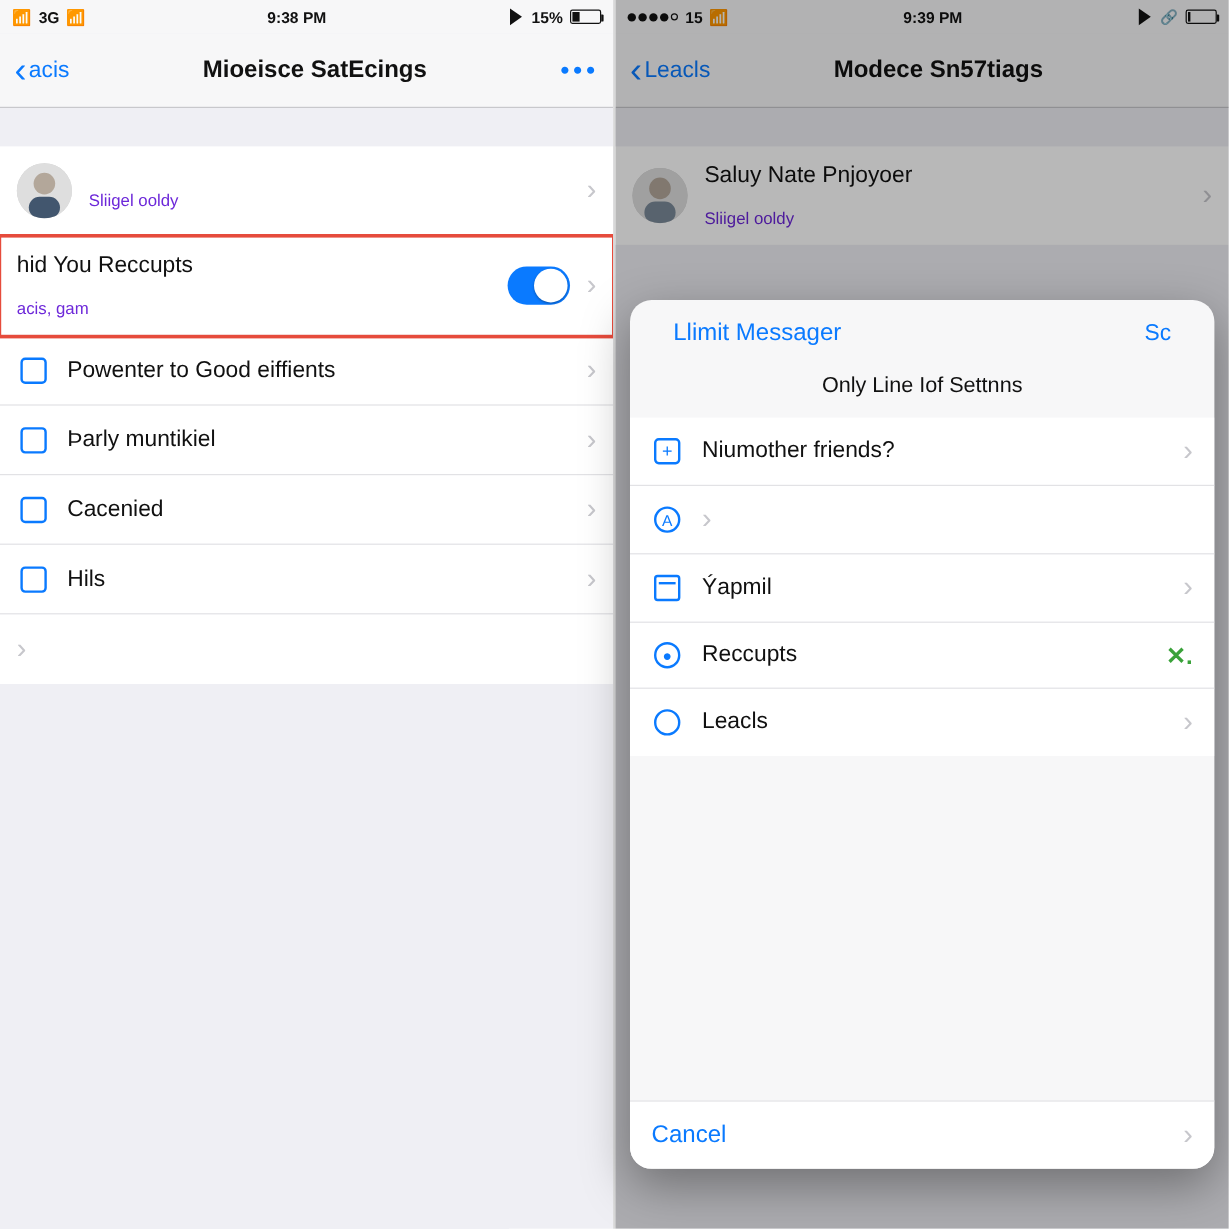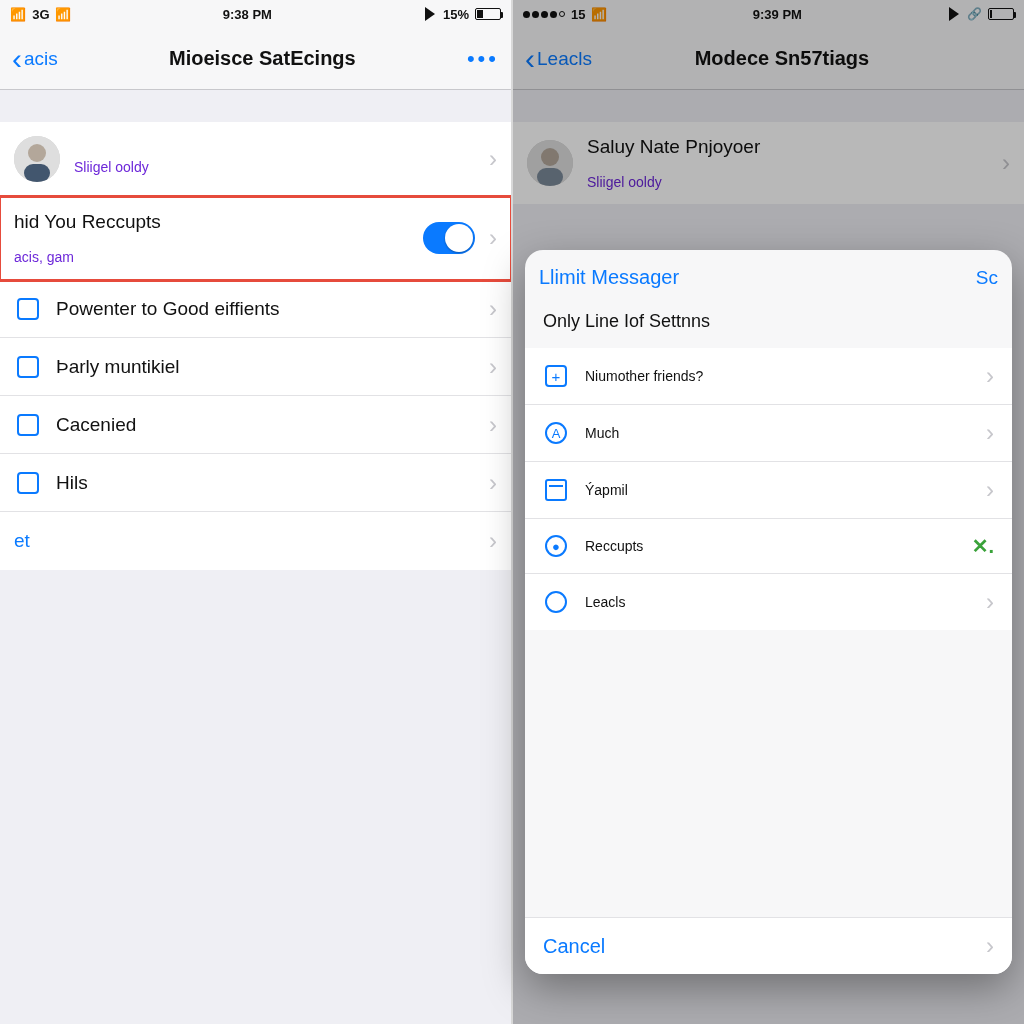--- a/index.html
+++ b/index.html
@@ -39,30 +39,30 @@
   .avatar{width:46px;height:46px;border-radius:50%;overflow:hidden;background:#d0d0d0;}
   .avatar svg{width:100%;height:100%;}
   .toggle{width:52px;height:32px;border-radius:16px;background:#0a7aff;position:relative;}
   .toggle::after{content:"";position:absolute;top:2px;right:2px;width:28px;height:28px;background:#fff;border-radius:50%;box-shadow:0 1px 2px rgba(0,0,0,.3);}
   .hl{outline:3px solid #e64b3c;outline-offset:-1px;}
 
   
   .backdrop{position:relative;height:100%;}
   .dim{position:absolute;inset:0;background:rgba(0,0,0,.28);}
   .sheet{position:absolute;left:12px;right:12px;top:250px;bottom:50px;background:#f7f7f8;border-radius:18px;box-shadow:0 14px 40px rgba(0,0,0,.35);display:flex;flex-direction:column;overflow:hidden;}
-  .sheet .hdr{display:flex;align-items:center;justify-content:space-between;padding:16px 14px;}
+  .sheet .hdr{display:flex;align-items:center;justify-content:space-between;padding:16px 36px;}
   .sheet .hdr-title{color:#0a7aff;font-size:20px;}
   .sheet .hdr-act{color:#0a7aff;font-size:19px;}
-  .sheet .sect{padding:6px 18px 12px;}
+  .sheet .sect{padding:6px 18px 12px;text-align:center;}
   .sheet .sect .st{font-size:18px;color:#111;}
   .sheet .sect .ss{font-size:15px;color:#8a8a8f;margin-top:4px;}
   .sheet .items{background:#fff;margin:4px 0 0 0;}
   .sheet .item{display:flex;align-items:center;padding:14px 18px;border-bottom:1px solid #e2e2e5;gap:16px;}
   .sheet .item:last-child{border-bottom:none;}
-  .sheet .item .t{flex:1;font-size:14px;color:#111;}
+  .sheet .item .t{flex:1;font-size:19px;color:#111;}
   .sheet .item .ic{width:26px;height:26px;display:flex;align-items:center;justify-content:center;color:#0a7aff;}
   .sheet .item .tail{color:#c7c7cc;font-size:24px;}
   .sheet .item .ok{color:#3aa23a;font-size:20px;font-weight:700;}
   .sheet .ftr{margin-top:auto;background:#fff;border-top:1px solid #e2e2e5;text-align:center;}
   .sheet .ftr .item{border-bottom:none;}
   .sheet .ftr .cancel{color:#0a7aff;font-size:20px;font-weight:400;}
 
   .ico-box{width:22px;height:22px;border:2px solid #0a7aff;border-radius:4px;display:flex;align-items:center;justify-content:center;font-size:15px;color:#0a7aff;}
   .ico-ring{width:22px;height:22px;border:2px solid #0a7aff;border-radius:50%;display:flex;align-items:center;justify-content:center;font-size:13px;color:#0a7aff;}
   .ico-cal{width:22px;height:22px;border:2px solid #0a7aff;border-radius:3px;position:relative;}
@@ -161,23 +161,20 @@
         <span class="lead">
             <span class="ico-box"></span>
           </span>
         <span class="labels">
             <div class="t">Hils</div>
           </span>
         <span class="chev">›</span>
       </div>
 
       <div class="row">
-        <span class="labels">
-            <div class="t" style="color:#0a7aff">et</div>
-          </span>
         <span class="chev">›</span>
       </div>
 
     </div>
   </div>
 
   <div class="phone">
     <div class="backdrop">
 
       <div class="status">
@@ -245,21 +242,20 @@
             <span class="ic">
                 <span class="ico-box">+</span>
               </span>
             <span class="t">Niumother friends?</span>
             <span class="tail">›</span>
           </div>
           <div class="item">
             <span class="ic">
                 <span class="ico-ring">A</span>
               </span>
-            <span class="t">Much</span>
             <span class="tail">›</span>
           </div>
           <div class="item">
             <span class="ic">
                 <span class="ico-cal"></span>
               </span>
             <span class="t">Ýapmil</span>
             <span class="tail">›</span>
           </div>
           <div class="item">

